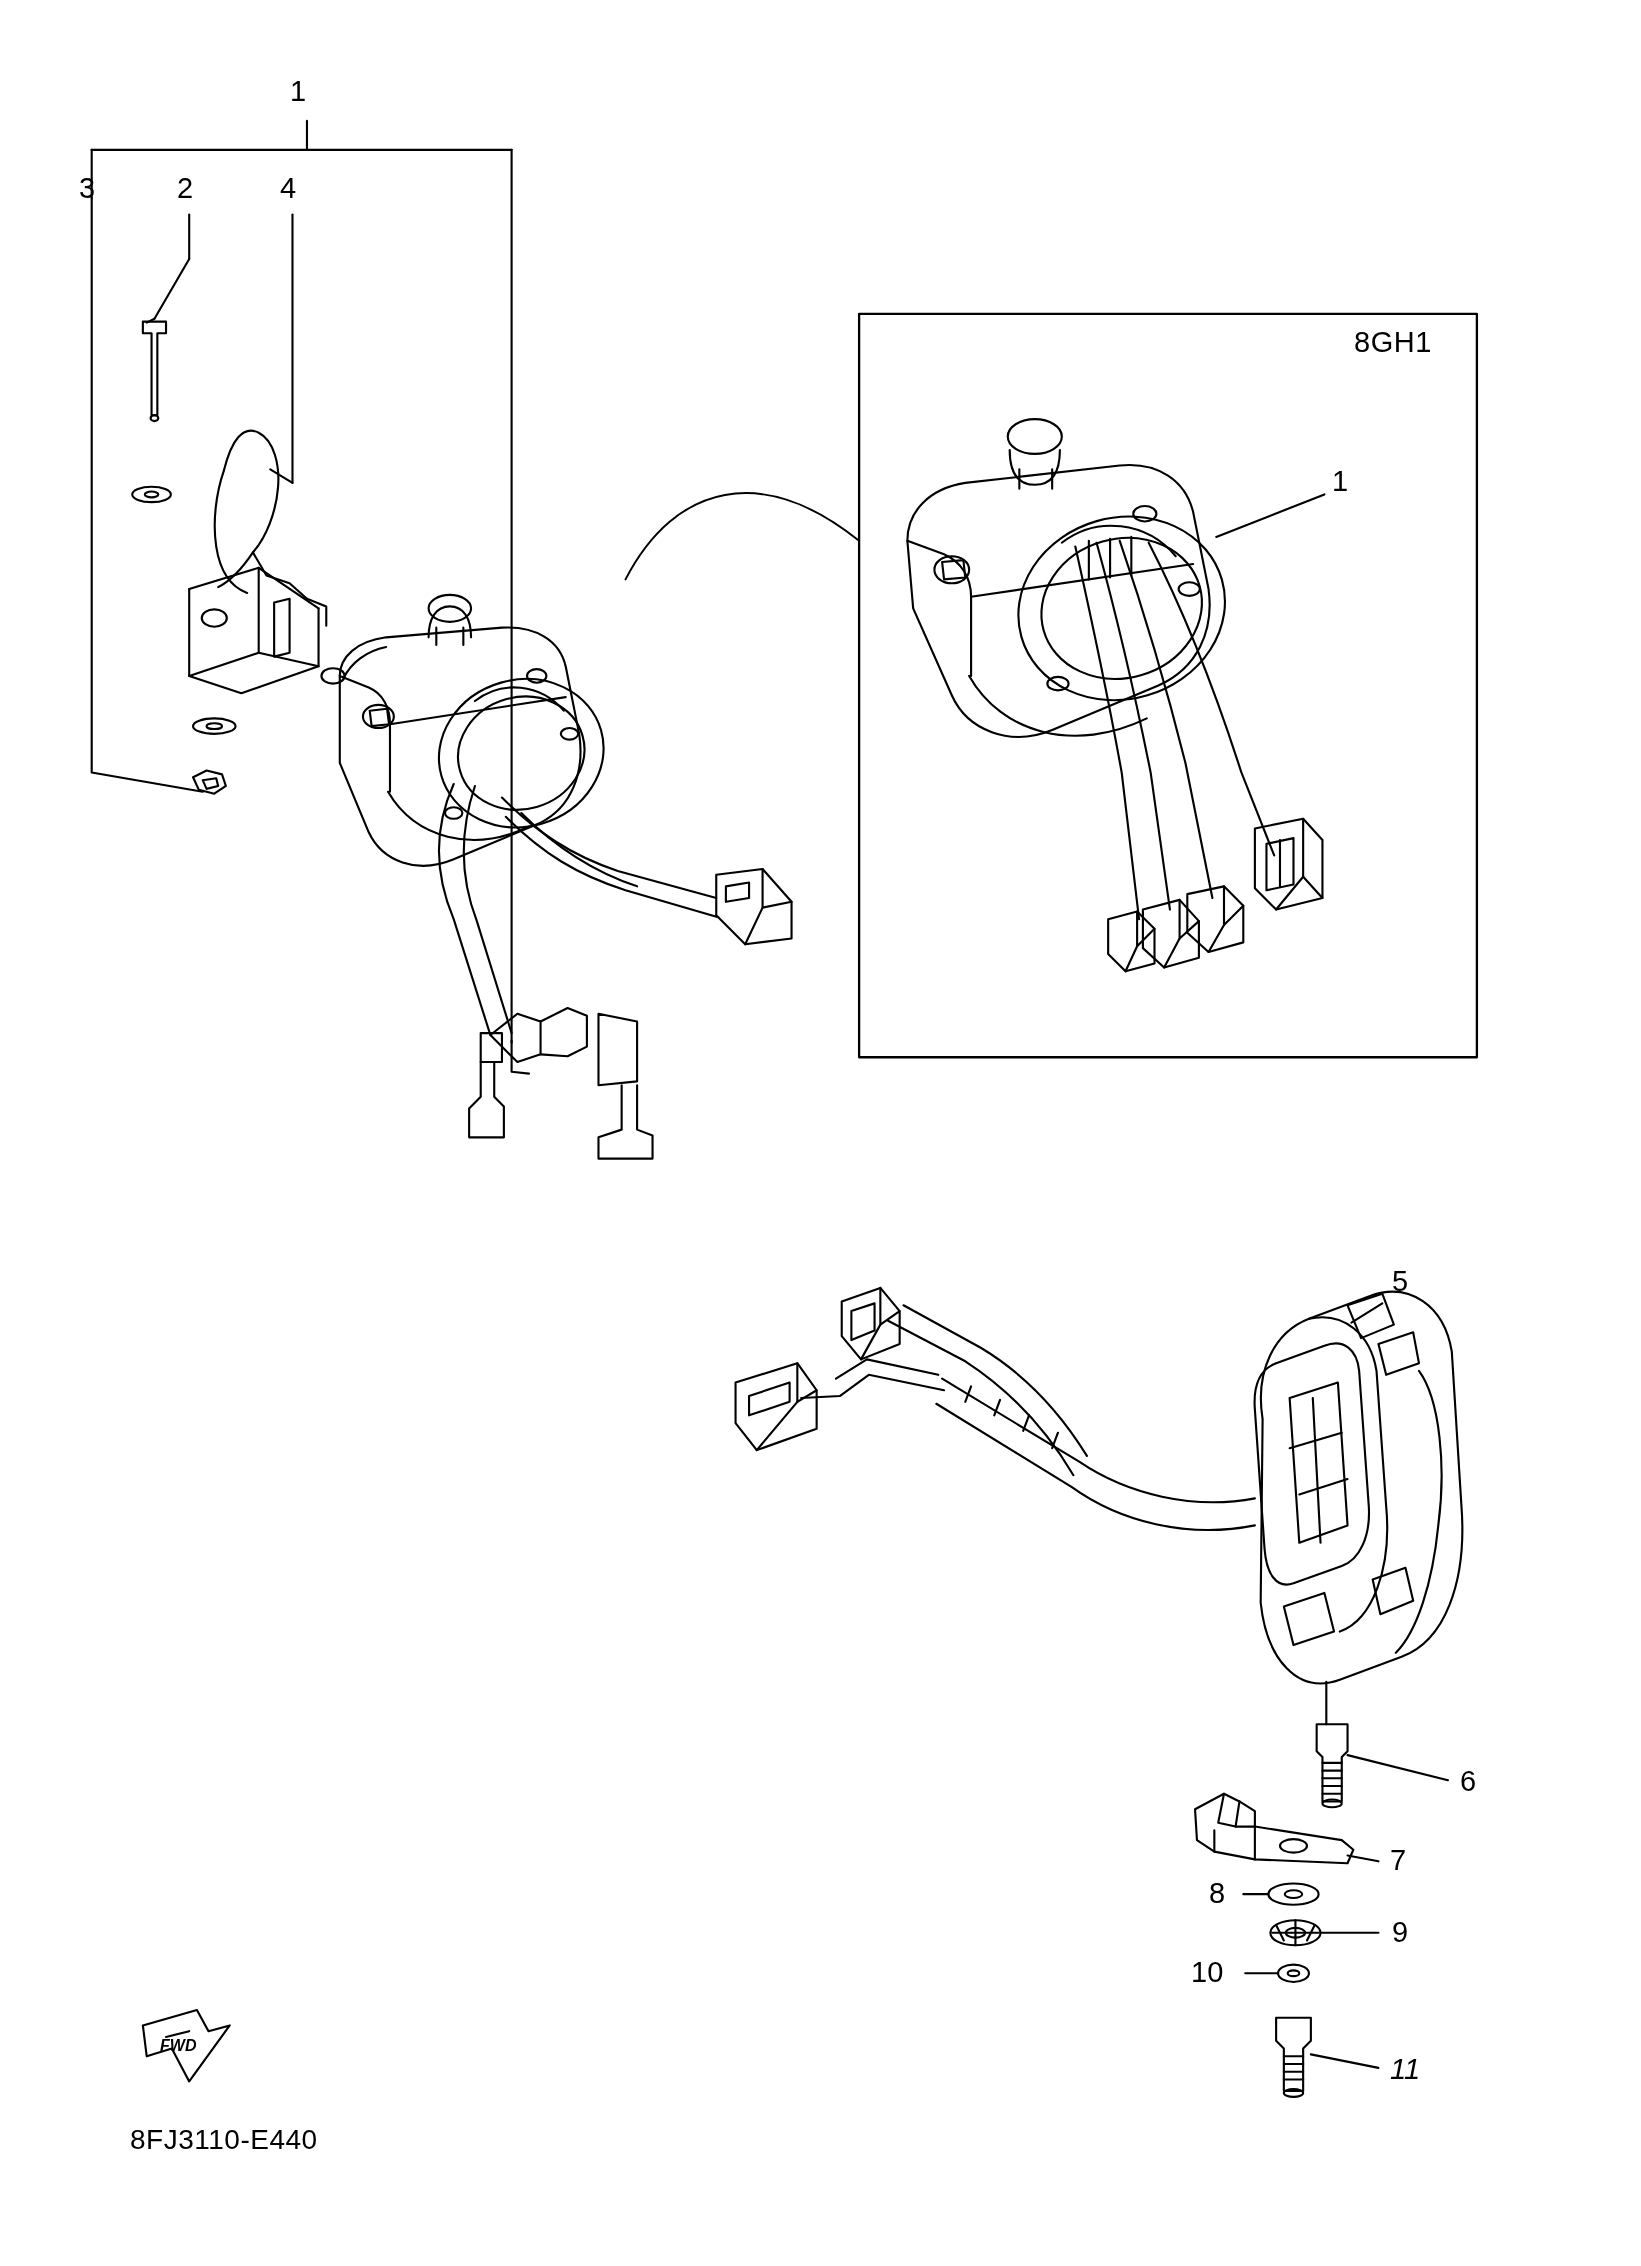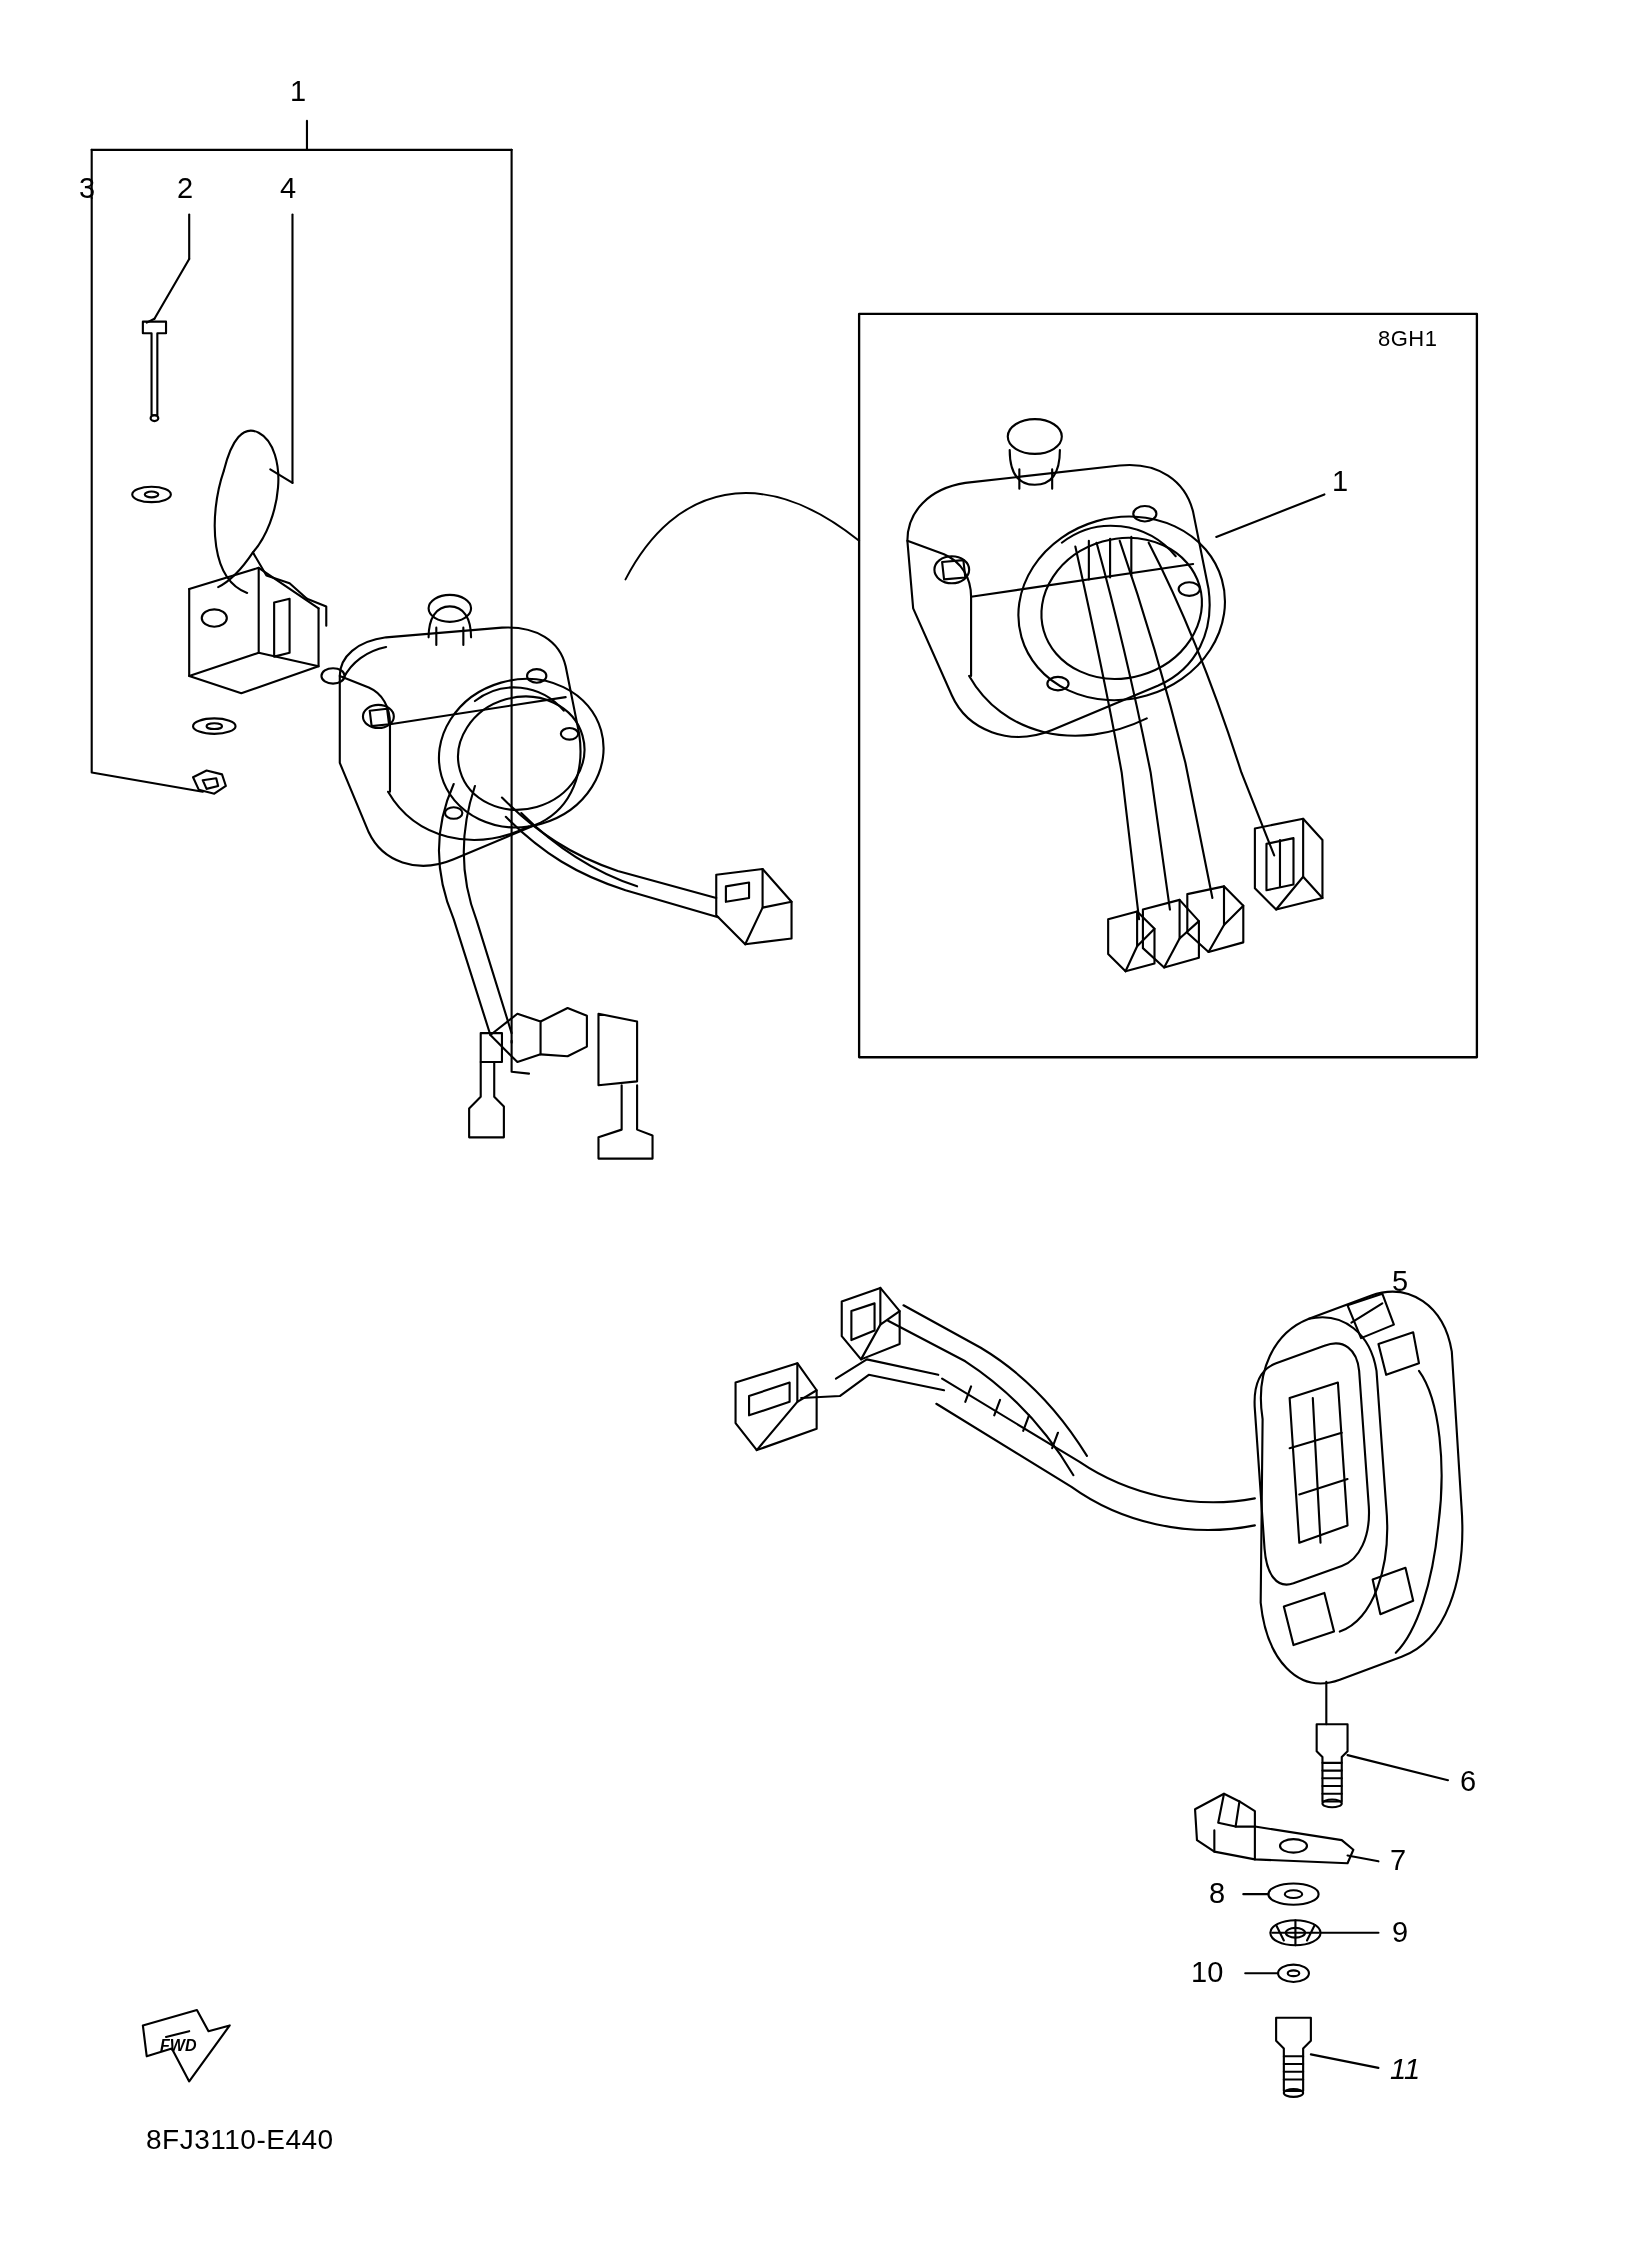--- a/index.html
+++ b/index.html
@@ -15,23 +15,22 @@
   svg.art{position:absolute;left:0;top:0;width:1641px;height:2266px;}
   .callout{
     position:absolute;
     font-size:29px;
     font-family:"Liberation Sans", sans-serif;
     color:#000;
     white-space:nowrap;
   }
   .boxlabel{
     position:absolute;
-    font-size:22px;
+    font-size:29px;
     letter-spacing:0.5px;
-    margin-left:24px;
   }
   .partcode{
     position:absolute;
     font-size:28px;
     letter-spacing:0.5px;
   }
   .fwdtext{
     position:absolute;
     font-size:16px;
     font-weight:bold;
@@ -301,16 +300,16 @@
   <div class="callout" style="left:1390px;top:1844px;">7</div>
   <div class="callout" style="left:1209px;top:1877px;">8</div>
   <div class="callout" style="left:1392px;top:1916px;">9</div>
   <div class="callout" style="left:1191px;top:1956px;">10</div>
   <div class="callout" style="left:1390px;top:2053px;font-style:italic;">11</div>
 
   <div class="boxlabel" style="left:1354px;top:326px;">8GH1</div>
 
   <div class="fwdtext" style="left:160px;top:2037px;">FWD</div>
 
-  <div class="partcode" style="left:130px;top:2124px;margin-left:16px;">8FJ3110-E440</div>
+  <div class="partcode" style="left:130px;top:2124px;">8FJ3110-E440</div>
 
 </div>
 
 
 </body></html>

